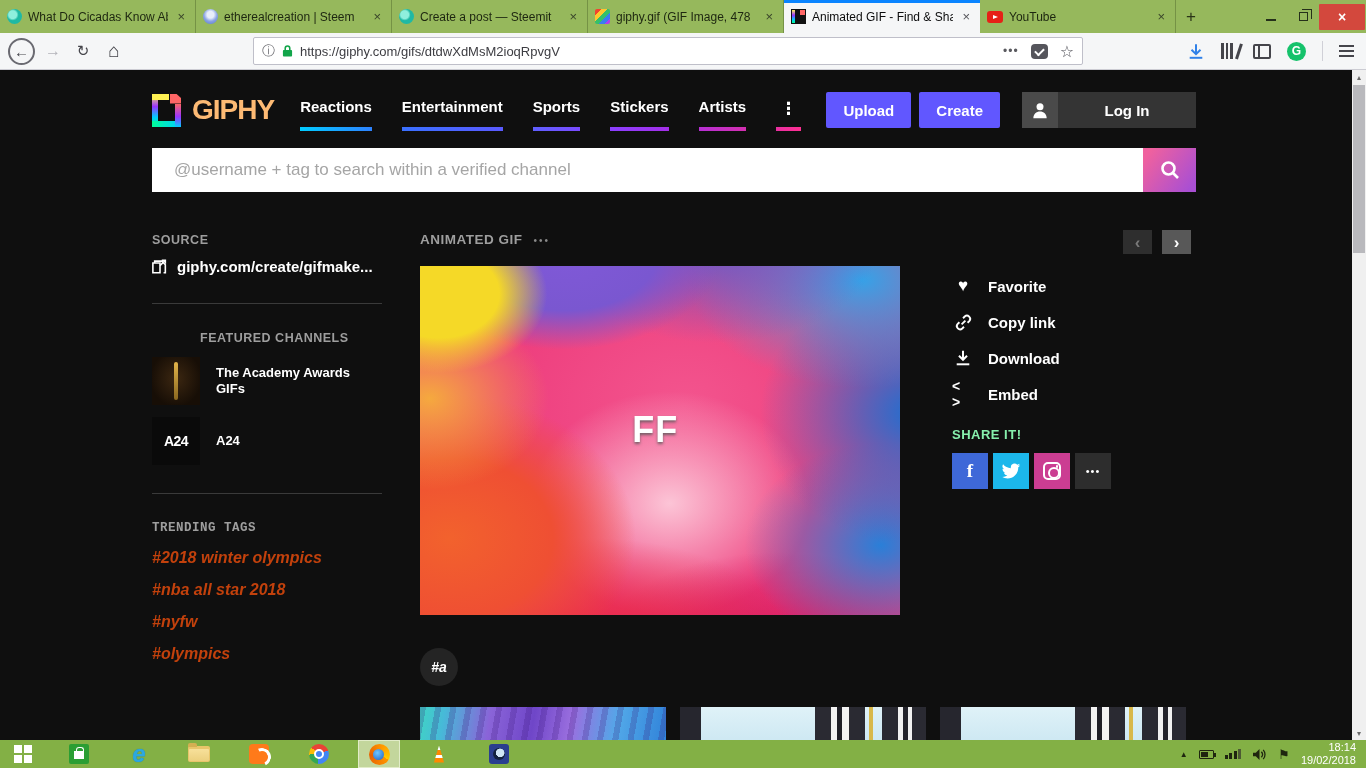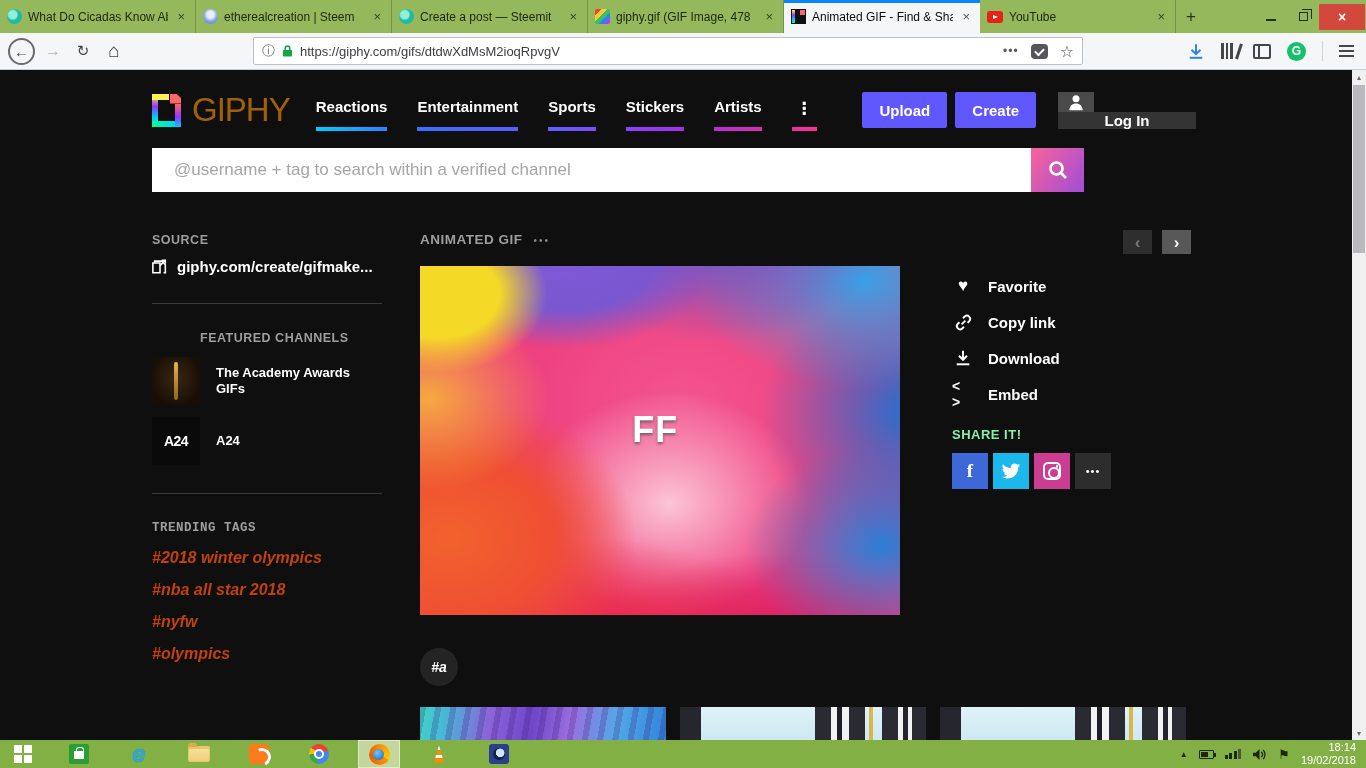--- a/index.html
+++ b/index.html
@@ -91,42 +91,42 @@
   .logo-mark { position:relative; width:29px; height:33px; margin-right:11px; }
   .lm-left { position:absolute; left:0; top:0; bottom:0; width:6px;
     background:linear-gradient(180deg,#fff152 0%,#9933ff 38%,#00ccff 70%,#00ff99 100%); }
   .lm-bottom { position:absolute; left:0; right:0; bottom:0; height:6px;
     background:linear-gradient(90deg,#00ff99,#00ccff); }
   .lm-right { position:absolute; right:0; top:10px; bottom:0; width:6px;
     background:linear-gradient(180deg,#ff6666,#9933ff 55%,#00ccff); }
   .lm-top { position:absolute; left:0; top:0; width:17px; height:6px; background:#fff152; }
   .lm-fold { position:absolute; right:0; top:0; width:11px; height:10px; background:#ff6666;
     clip-path:polygon(0 0,55% 0,100% 45%,100% 100%,0 100%); }
-  .logo-text { color:#a16207; font-size:33px; font-weight:400; letter-spacing:-1px; }
+  .logo-text { color:#fdba74; font-size:28px; font-weight:700; letter-spacing:-1px; }
   .gnav { display:flex; align-items:stretch; height:36px; margin-left:26px; margin-top:6px; }
   .gnav-item { position:relative; display:flex; align-items:flex-start; margin-right:30px;
     color:#fff; font-size:15px; font-weight:700; padding-top:3px; }
   .u { position:absolute; left:0; right:0; bottom:0; height:4px; }
   .u0 { background:linear-gradient(90deg,#00ccff,#2e82ff); }
   .u1 { background:linear-gradient(90deg,#3a70ff,#5a5aff); }
   .u2 { background:linear-gradient(90deg,#5f5fff,#7a4bff); }
   .u3 { background:linear-gradient(90deg,#8a3fff,#a42fe8); }
   .u4 { background:linear-gradient(90deg,#b62fd4,#d42fb0); }
   .u5 { background:linear-gradient(90deg,#e82fa0,#ff2f92); }
   .gnav-more { margin-right:0; font-size:17px; padding-left:4px; padding-right:4px; }
   .hdr-right { margin-left:auto; display:flex; align-items:center; }
   .gbtn { height:36px; display:flex; align-items:center; padding:0 17px; background:#6157ff;
     color:#fff; font-size:15px; font-weight:700; border-radius:2px; margin-left:8px; }
-  .login-group { display:flex; margin-left:22px; height:36px;flex-direction:column; }
+  .login-group { display:flex; margin-left:22px; height:36px; }
   .avatar-box { width:36px; height:36px; background:#4a4a4a; display:flex; align-items:center; justify-content:center; }
   .login-box { width:138px; height:36px; background:#343434; color:#fff; font-size:15px;
     font-weight:700; display:flex; align-items:center; justify-content:center; }
 
   
-  .g-search { position:absolute; top:78px; left:0; width:932px; height:44px; display:flex; }
+  .g-search { position:absolute; top:78px; left:0; width:1044px; height:44px; display:flex; }
   .g-search input { flex:1; height:44px; border:none; outline:none; padding:0 22px;
     font-size:17px; color:#333; font-family:"Liberation Sans","DejaVu Sans",sans-serif; }
   .g-search input::placeholder { color:#a5a5a5; }
   .search-btn { width:53px; height:44px; background:linear-gradient(125deg,#f0619e 10%,#a94fd3 90%);
     display:flex; align-items:center; justify-content:center; }
 
   
   .g-side { position:absolute; top:155px; left:0; width:230px; }
   .side-heading { font-size:12.5px; font-weight:800; color:#9e9e9e; letter-spacing:.5px; }
   .h-source { margin-top:8px; }

